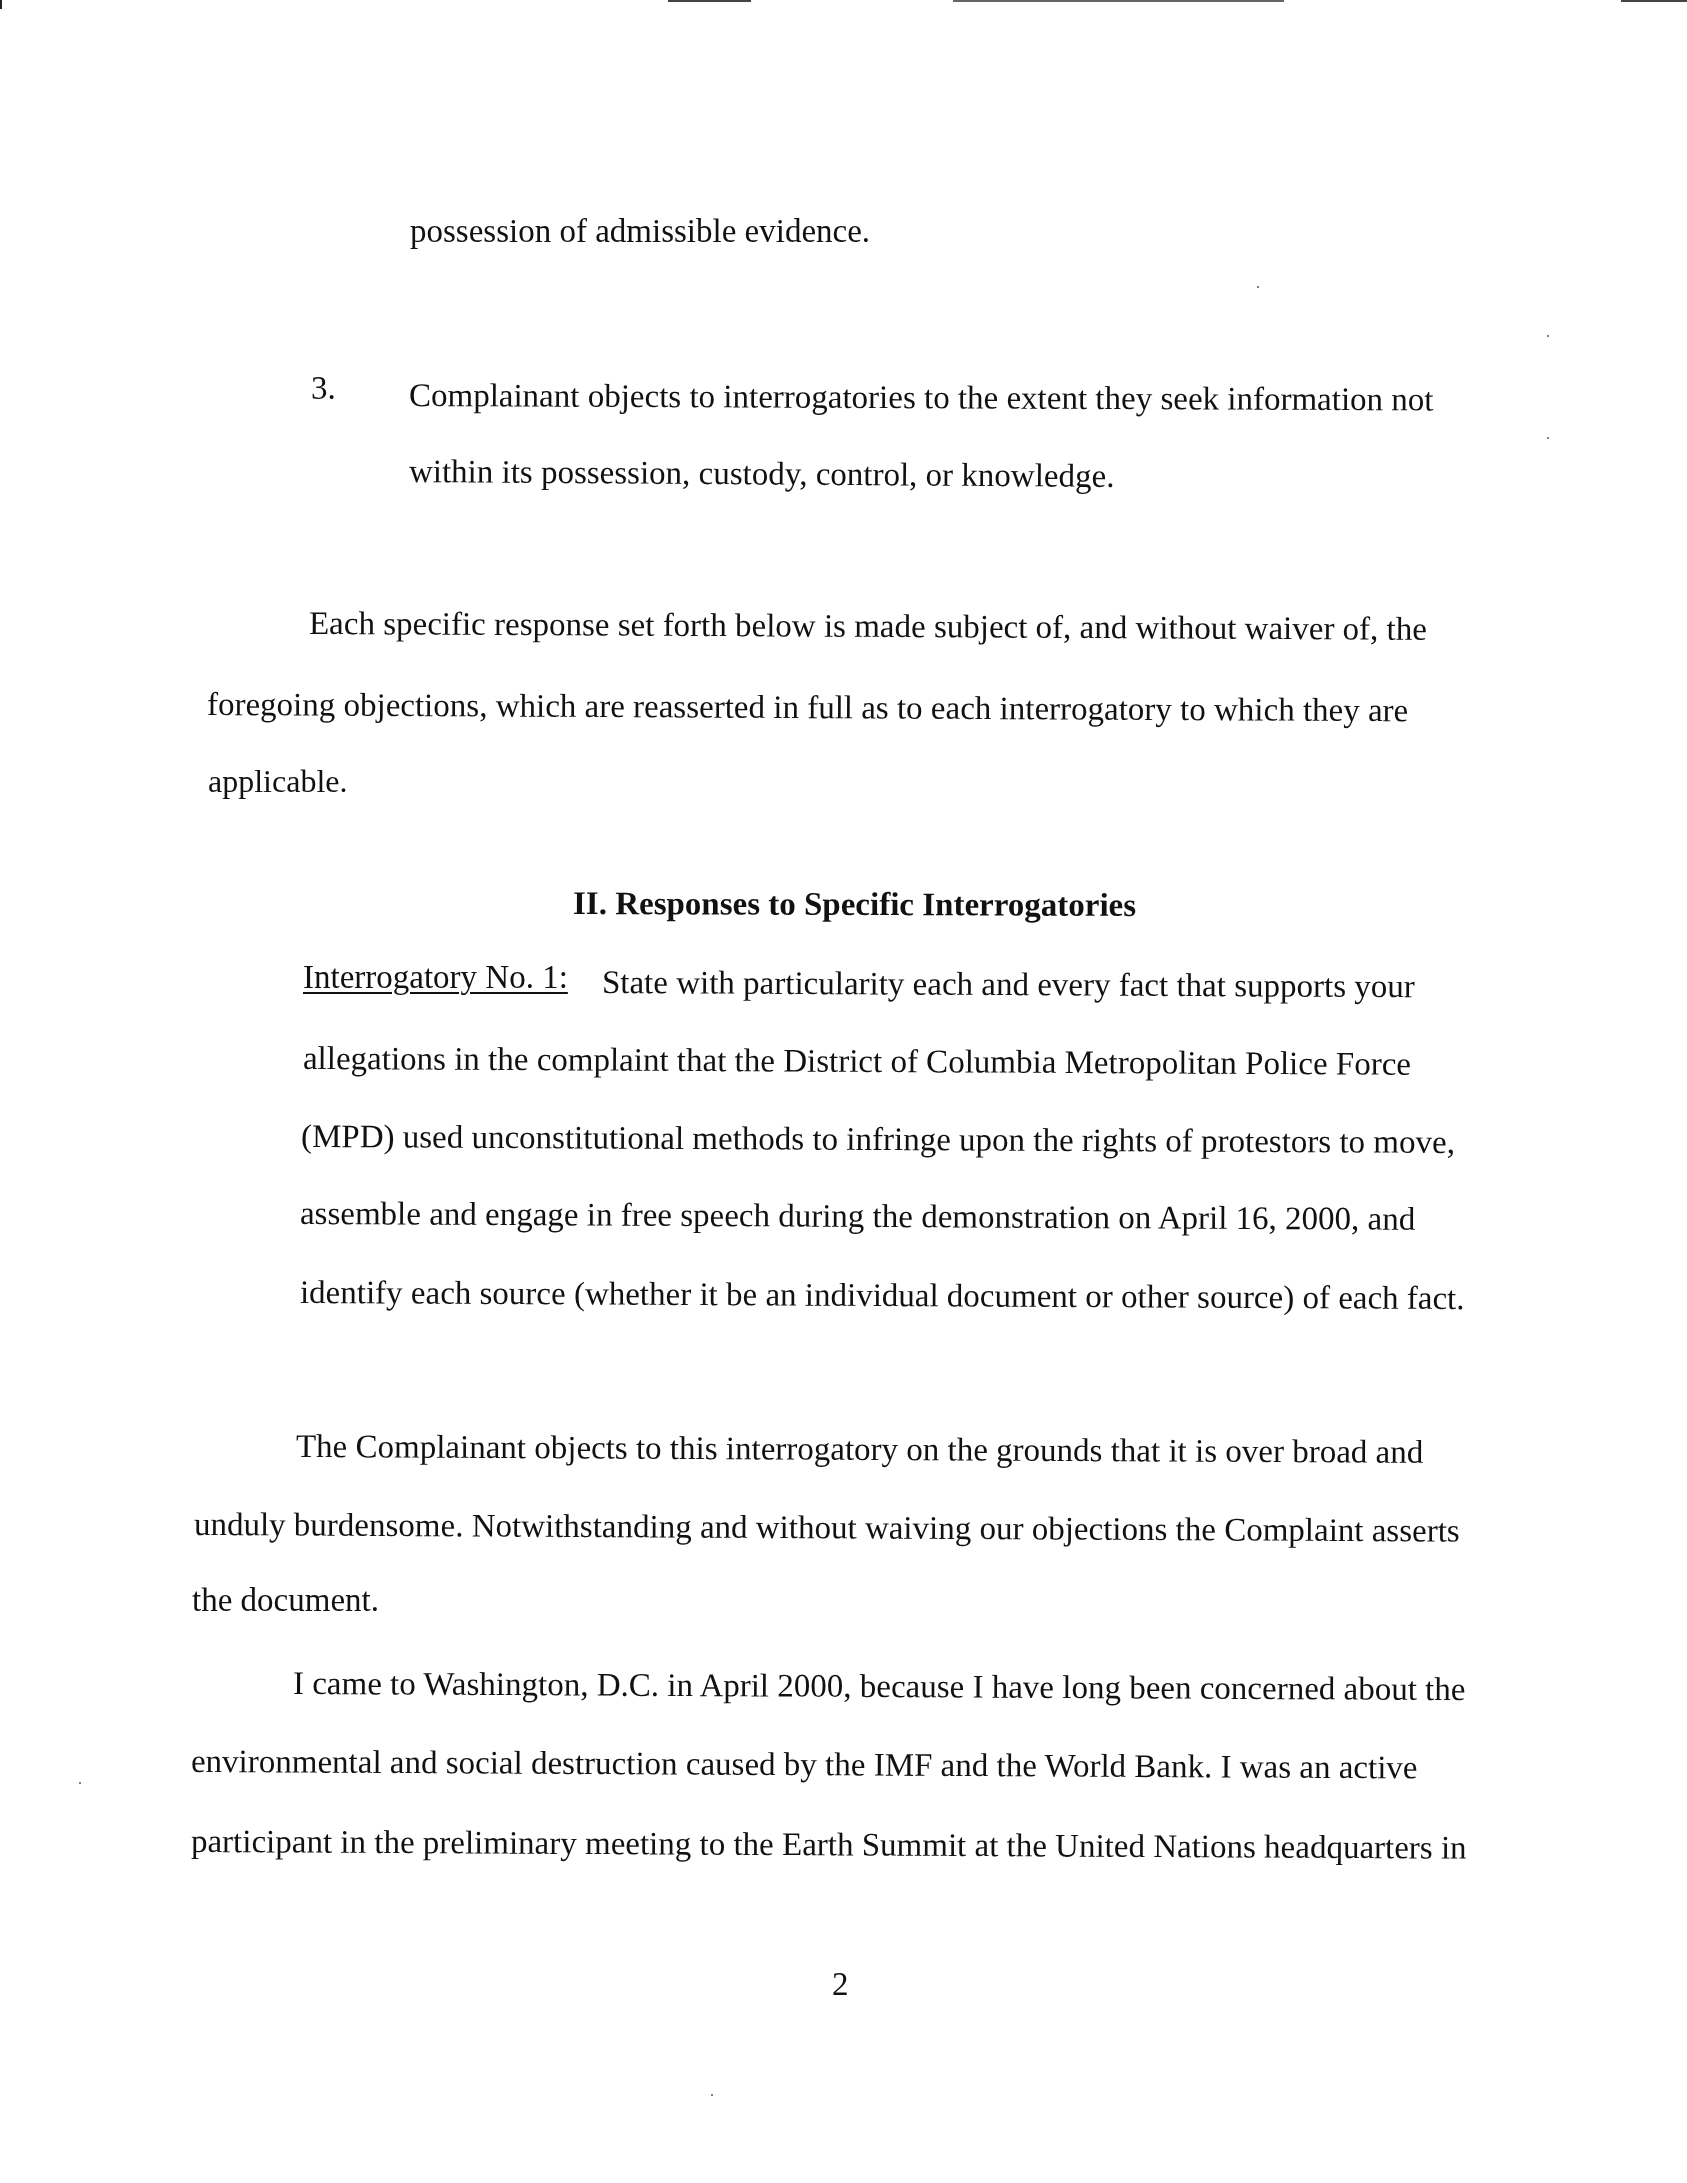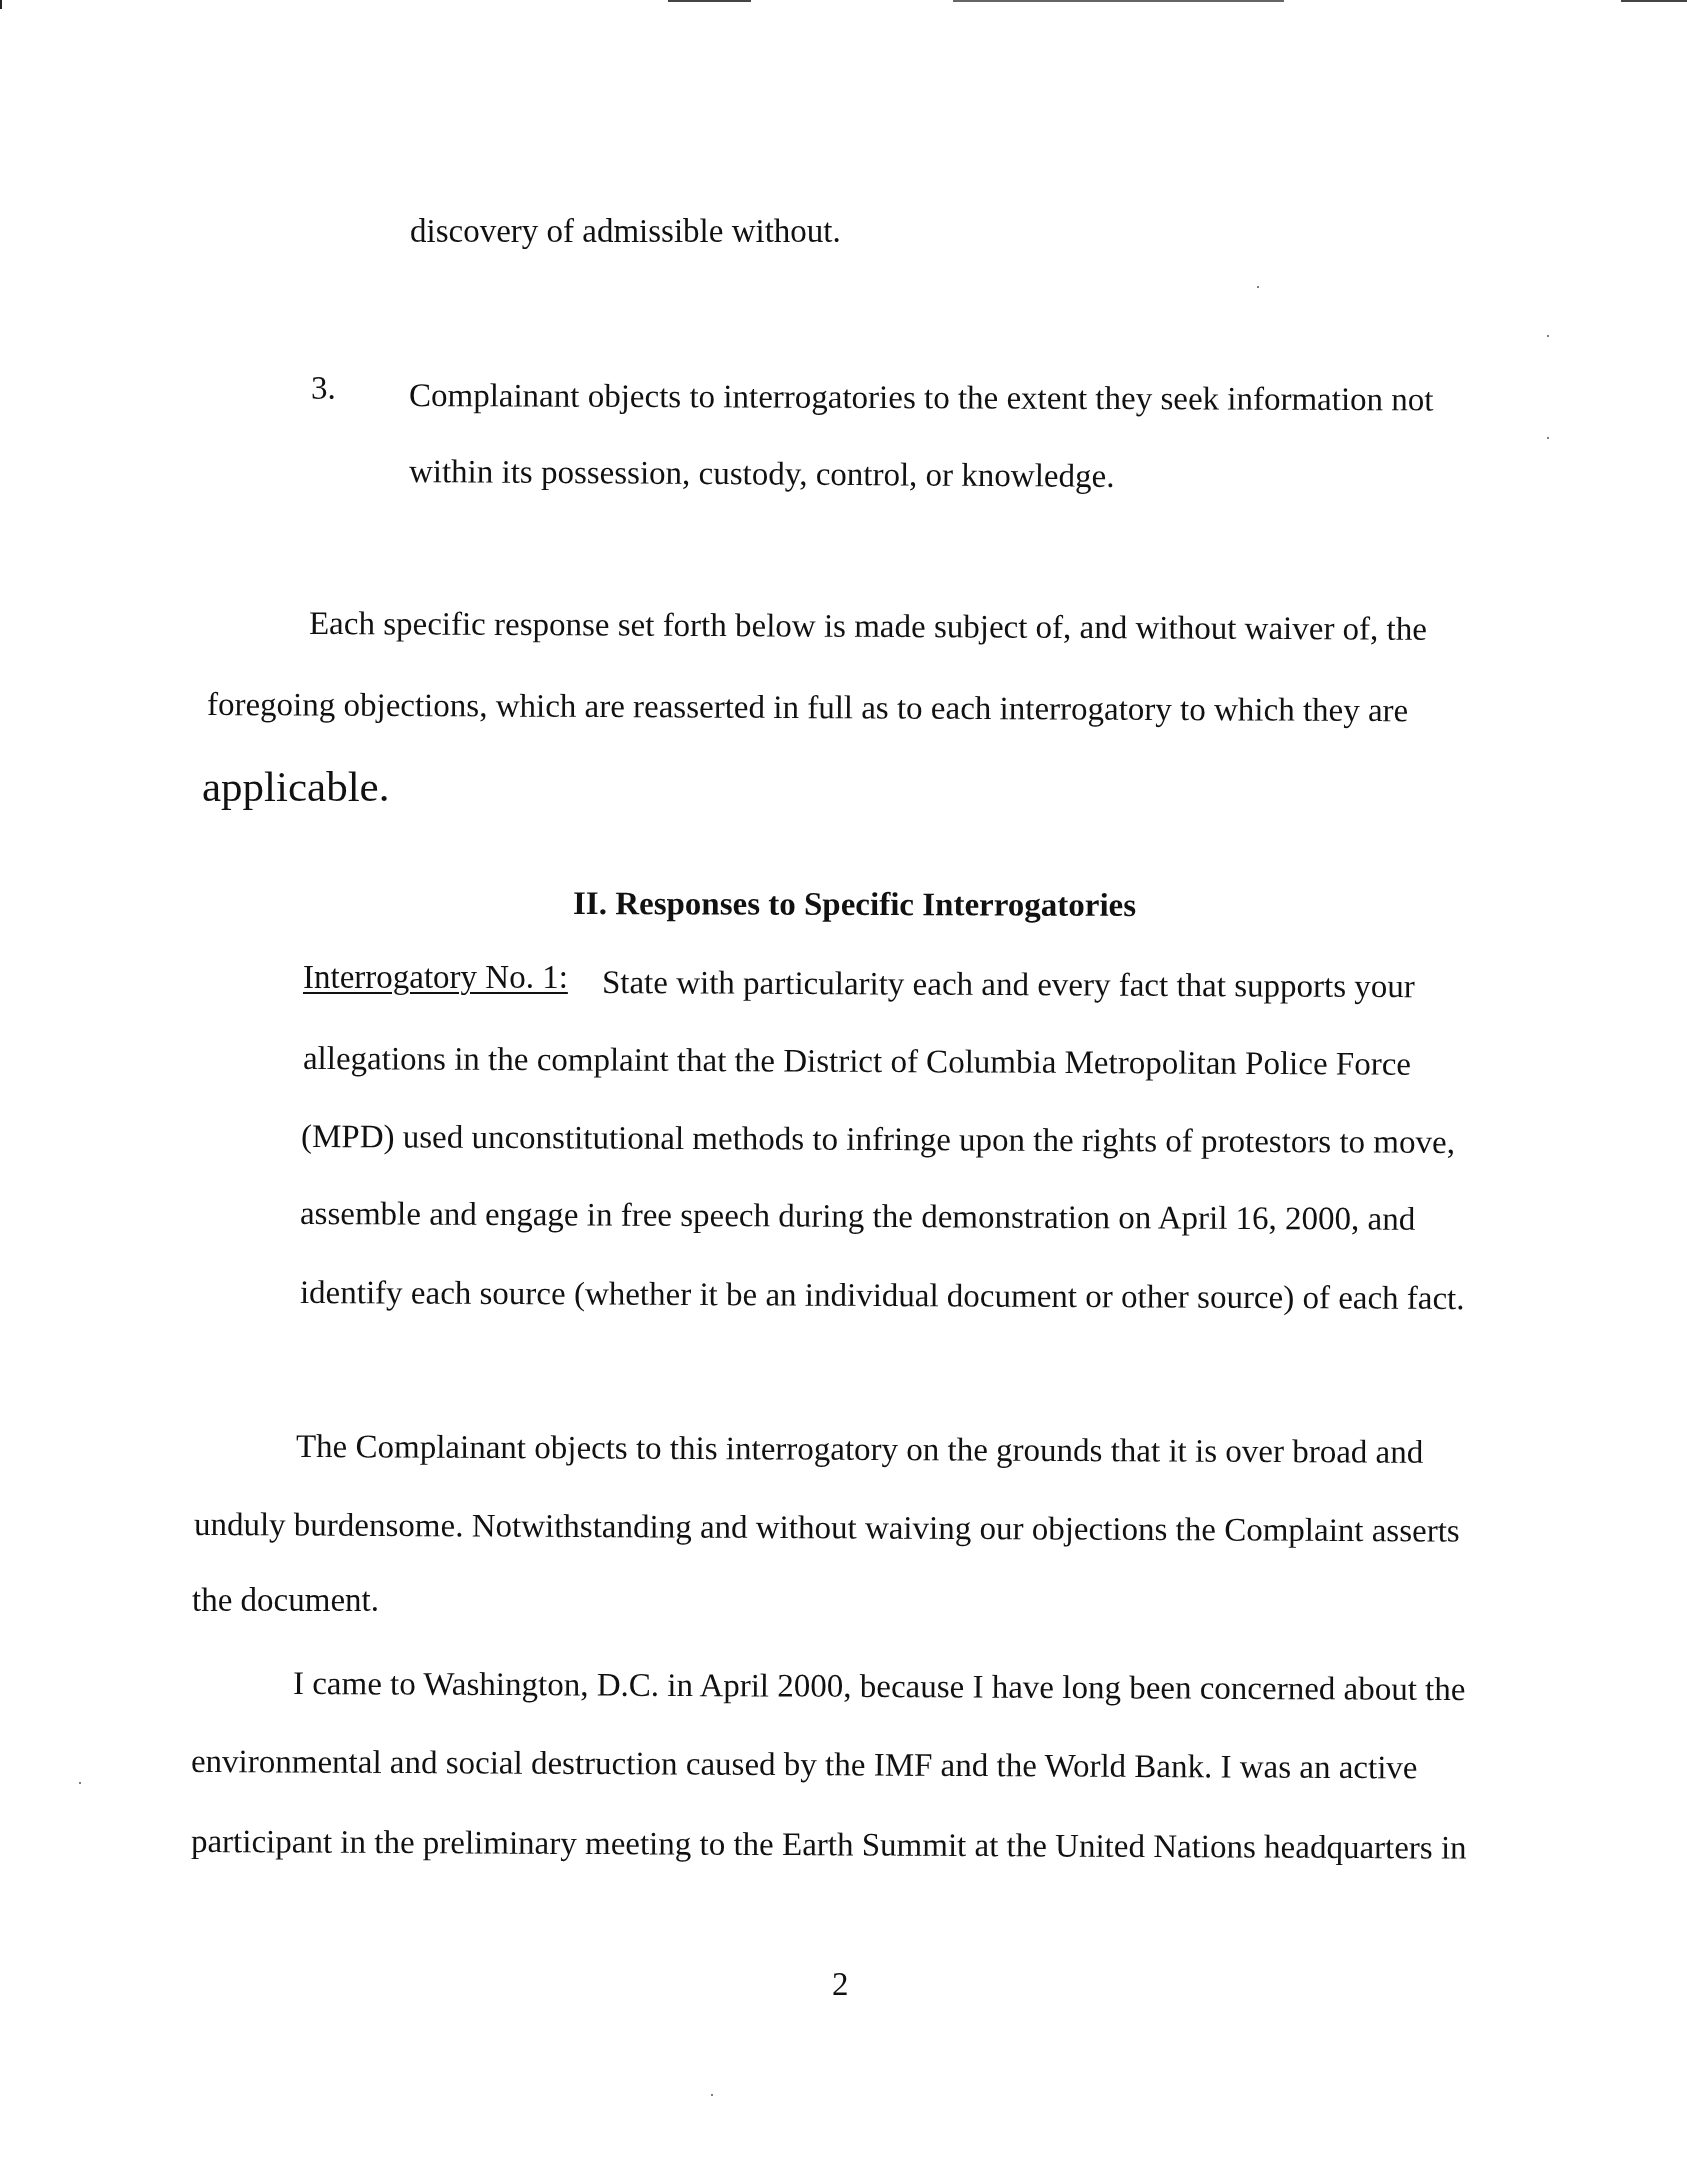--- a/index.html
+++ b/index.html
@@ -19,29 +19,29 @@
 <div class="scan-mark" style="left:668px;top:0;width:83px;height:2px;background:#444;"></div>
 <div class="scan-mark" style="left:953px;top:0;width:331px;height:2px;background:#666;"></div>
 <div class="scan-mark" style="left:1621px;top:0;width:66px;height:2px;background:#444;"></div>
 
 <div class="speck" style="left:1257px;top:286px;"></div>
 <div class="speck" style="left:1547px;top:335px;"></div>
 <div class="speck" style="left:1547px;top:437px;"></div>
 <div class="speck" style="left:79px;top:1782px;"></div>
 <div class="speck" style="left:711px;top:2094px;"></div>
 
-<div class="line" style="left:410px;top:215px;">discovery of admissible without.</div>
+<div class="line" style="left:410px;top:215px;">possession of admissible evidence.</div>
 
 <div class="line" style="left:311px;top:372px;">3.</div>
 <div class="line" style="left:409px;top:379px;transform:rotate(0.25deg);">Complainant objects to interrogatories to the extent they seek information not</div>
 <div class="line" style="left:409px;top:455px;transform:rotate(0.4deg);">within its possession, custody, control, or knowledge.</div>
 
 <div class="line" style="left:309px;top:607px;transform:rotate(0.3deg);">Each specific response set forth below is made subject of, and without waiver of, the</div>
 <div class="line" style="left:207px;top:688px;transform:rotate(0.3deg);">foregoing objections, which are reasserted in full as to each interrogatory to which they are</div>
-<div class="line" style="left:202px;top:765px;font-size:43px;text-align:center;">applicable.</div>
+<div class="line" style="left:208px;top:765px;font-size:32px;text-align:center;">applicable.</div>
 
 <div class="line heading" style="left:573px;top:887px;transform:rotate(0.2deg);">II. Responses to Specific Interrogatories</div>
 
 <div class="line u" style="left:303px;top:961px;">Interrogatory No. 1:</div>
 <div class="line" style="left:602px;top:966px;transform:rotate(0.3deg);">State with particularity each and every fact that supports your</div>
 <div class="line" style="left:303px;top:1042px;transform:rotate(0.3deg);">allegations in the complaint that the District of Columbia Metropolitan Police Force</div>
 <div class="line" style="left:301px;top:1120px;transform:rotate(0.3deg);">(MPD) used unconstitutional methods to infringe upon the rights of protestors to move,</div>
 <div class="line" style="left:300px;top:1197px;transform:rotate(0.3deg);">assemble and engage in free speech during the demonstration on April 16, 2000, and</div>
 <div class="line" style="left:300px;top:1276px;transform:rotate(0.3deg);">identify each source (whether it be an individual document or other source) of each fact.</div>
 

